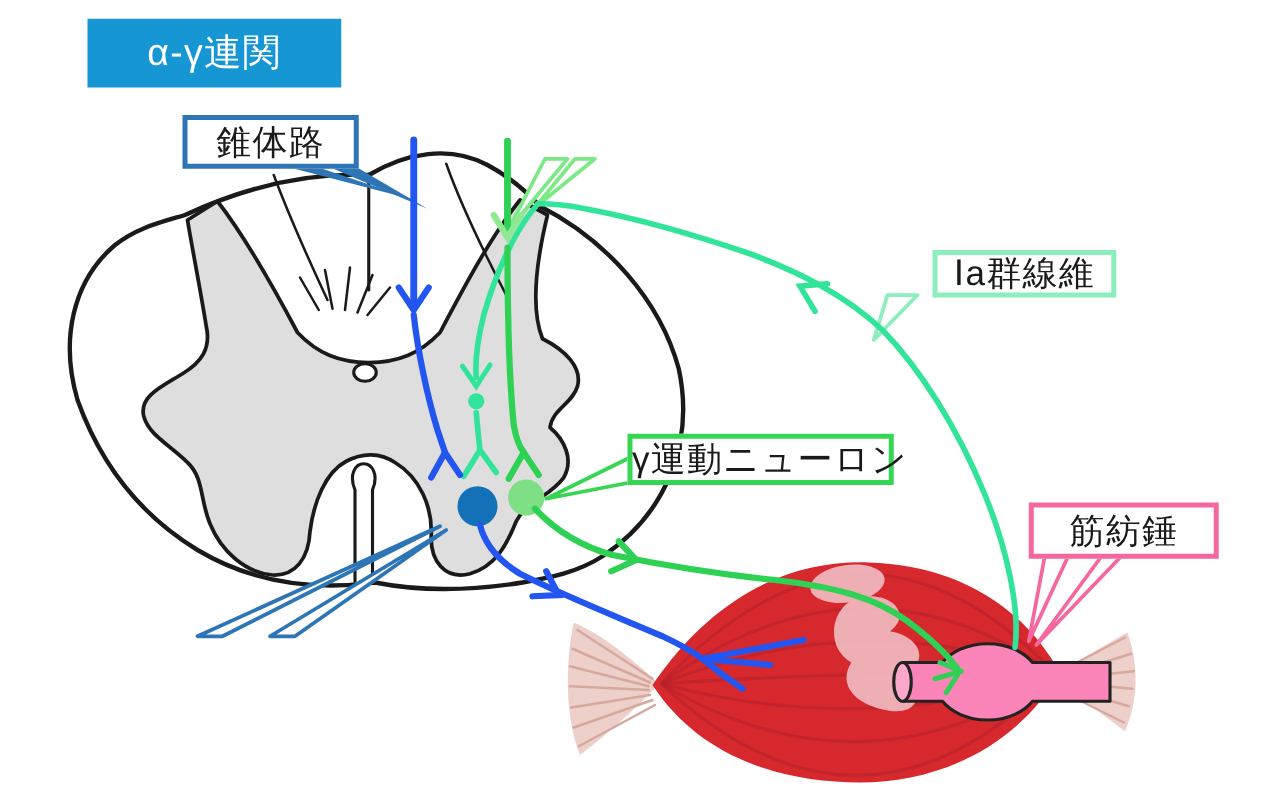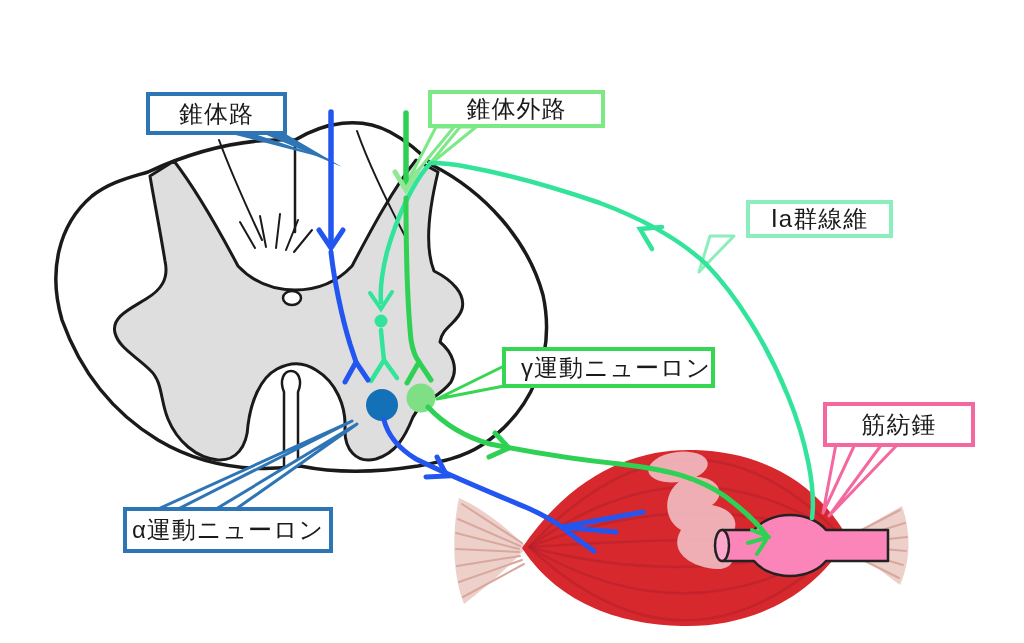--- a/index.html
+++ b/index.html
@@ -4,21 +4,21 @@
 <style>
   html,body{margin:0;padding:0;background:#fff;}
   #stage{
     position:relative;width:1024px;height:643px;background:#ffffff;overflow:hidden;
     font-family:"Liberation Sans","DejaVu Sans",sans-serif;
   }
   #stage svg{position:absolute;left:0;top:0;}
   .callout{
     position:absolute;box-sizing:border-box;background:#fff;color:#1a1a1a;
     display:flex;align-items:center;justify-content:center;
-    font-size:24px;letter-spacing:1px;white-space:nowrap;
+    font-size:28px;letter-spacing:1px;white-space:nowrap;
   }
   .blue-box{border:4px solid #2e75b6;}
   .lgreen-box{border:4px solid #7ce986;}
   .mint-box{border:4px solid #8beebc;margin-left:46px;}
   .green-box{border:4px solid #36d552;}
   .pink-box{border:4px solid #f4679f;}
   #title-box{
     position:absolute;left:70px;top:15px;width:203px;height:55px;
     background:#1697d4;color:#ffffff;font-size:30px;letter-spacing:1px;
     display:flex;align-items:center;justify-content:center;
@@ -212,38 +212,35 @@
       <polyline stroke-width="5" points="437,457 447,476 426,477"></polyline>
       <g stroke-width="5">
         <path d="M 562 527 L 643 512"></path>
         <path d="M 562 527 L 616 532"></path>
         <path d="M 562 527 C 575 538, 585 545, 594 551"></path>
       </g>
     </g>
   </g>
 </svg>
 
+  <div id="title-box">
+    <span>α-γ連関</span>
+  </div>
 
   <div class="callout blue-box" style="left:146px;top:92px;width:141px;height:43px;">
     <span>錐体路</span>
   </div>
 
-  <div class="callout lgreen-box" style="left:428px;top:90px;width:177px;height:38px;">
-    <span>錐体外路</span>
-  </div>
 
   <div class="callout mint-box" style="left:700px;top:200px;width:147px;height:38px;">
     <span>Ⅰa群線維</span>
   </div>
 
   <div class="callout green-box" style="left:502px;top:347px;width:213px;height:41px;padding-left:15px;">
     <span>γ運動ニューロン</span>
   </div>
 
-  <div class="callout blue-box" style="left:123px;top:507px;width:210px;height:46px;">
-    <span>α運動ニューロン</span>
-  </div>
 
   <div class="callout pink-box" style="left:823px;top:402px;width:152px;height:45px;">
     <span>筋紡錘</span>
   </div>
 
 </div>
 
 </body></html>

